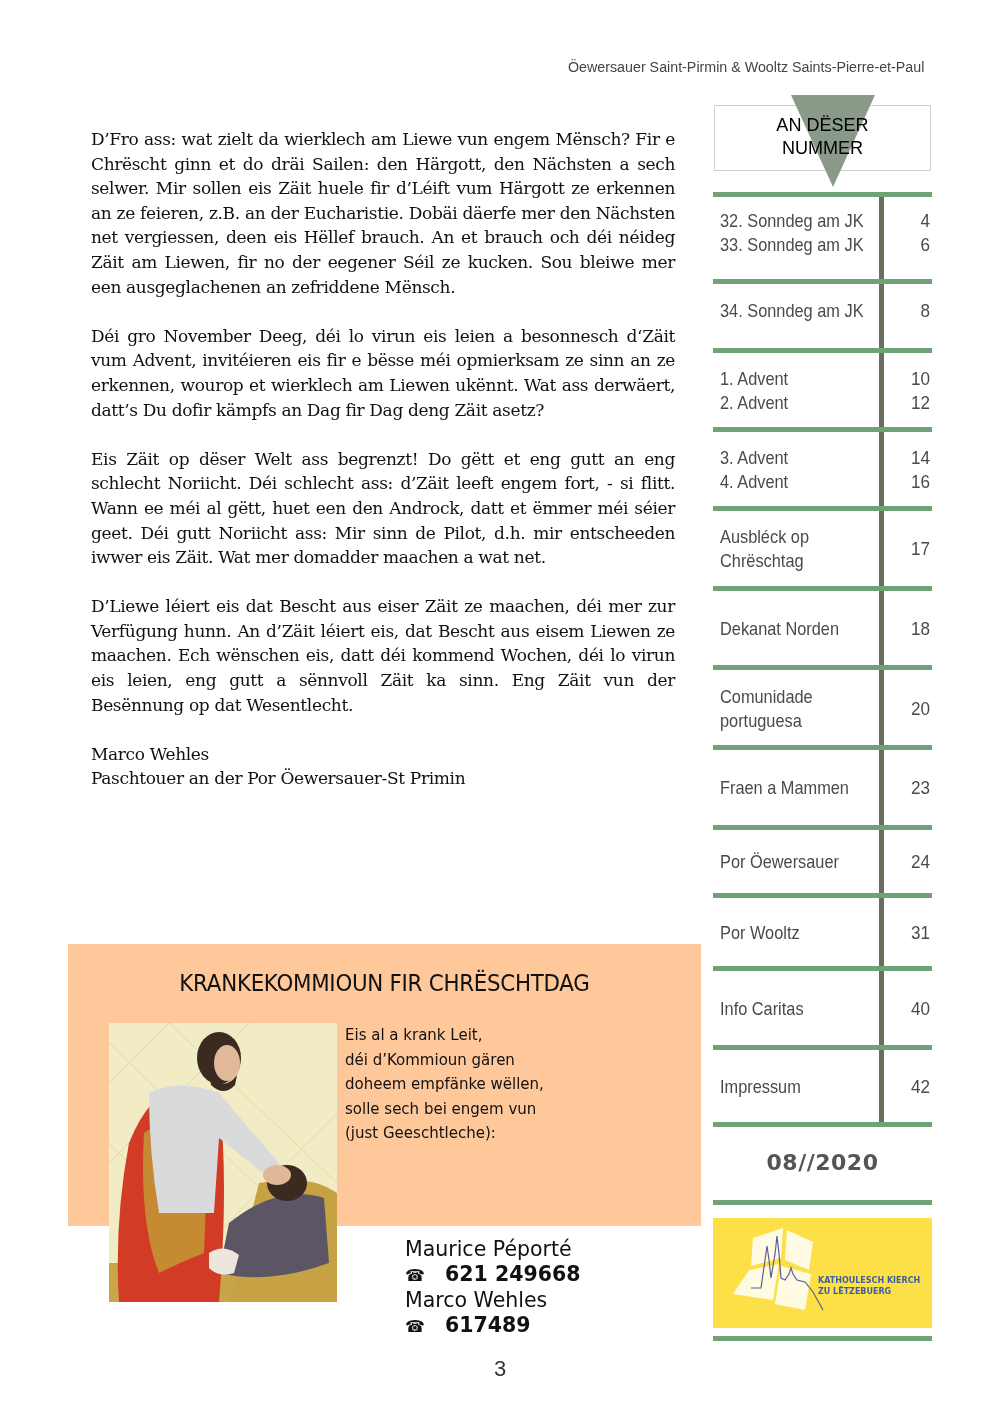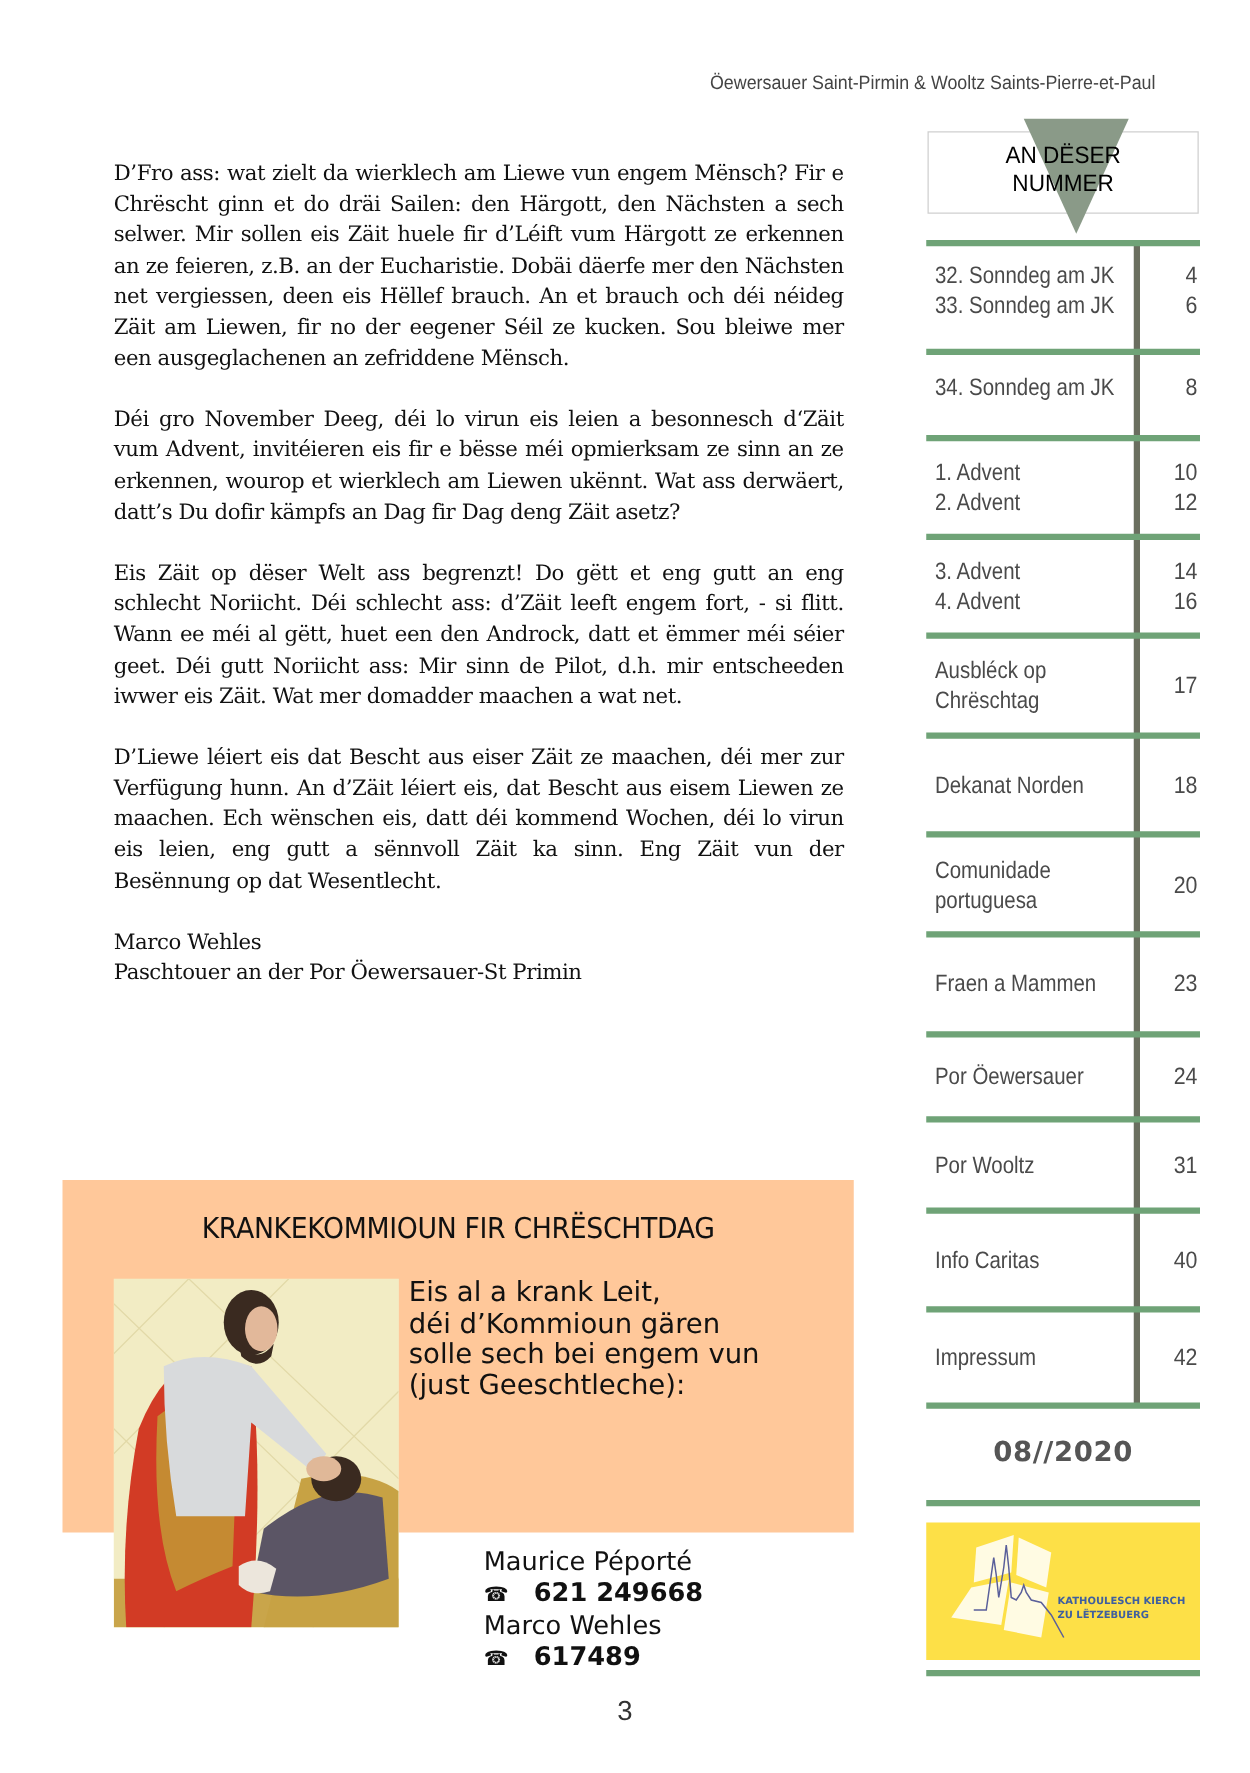--- a/index.html
+++ b/index.html
@@ -12,21 +12,21 @@
   }
 
   .article {
     position: absolute; left: 91px; top: 127px; width: 584px;
     font-family: "DejaVu Serif", serif; font-size: 17px; line-height: 24.6px;
     color: #111; text-align: justify; letter-spacing: -0.35px;
   }
   .article p { margin: 0 0 24.6px 0; }
   .article .sig { margin: 0; text-align: left; }
 
-  .sidebar { position: absolute; left: 713px; top: 0; width: 219px; height: 1418px; margin-left: 28px; }
+  .sidebar { position: absolute; left: 713px; top: 0; width: 219px; height: 1418px; }
   .toc-title-box {
     position: absolute; left: 1px; top: 105px; width: 217px; height: 66px;
     border: 1px solid #cfcfcf; background: #fff; box-sizing: border-box;
   }
   .toc-triangle {
     position: absolute; left: 78px; top: 95px; width: 0; height: 0;
     border-left: 42px solid transparent; border-right: 42px solid transparent;
     border-top: 92px solid #8a9a88;
   }
   .toc-title {
@@ -51,31 +51,31 @@
     position: absolute; left: 0; top: 1150px; width: 219px; text-align: center;
     font-family: "DejaVu Sans", sans-serif; font-size: 22px; font-weight: bold; color: #555; letter-spacing: 0.5px;
   }
   .logo-box { position: absolute; left: 0; top: 1218px; width: 219px; height: 110px; background: #fde047; }
   .logo-text {
     position: absolute; left: 105px; top: 57px;
     font-family: "DejaVu Sans", sans-serif; font-size: 8px; font-weight: bold; line-height: 11px; color: #3f5f9f;
   }
 
   .notice-box {
-    position: absolute; left: 50px; top: 944px; width: 633px; height: 282px; background: #ffc89a;
+    position: absolute; left: 68px; top: 944px; width: 633px; height: 282px; background: #ffc89a;
   }
   .notice-title {
     position: absolute; left: 0; top: 26px; width: 633px; text-align: center;
     font-family: "DejaVu Sans", sans-serif; font-size: 23px; color: #111; letter-spacing: -0.3px;
     transform: scaleX(0.93);
   }
   .notice-image { position: absolute; left: 41px; top: 79px; width: 228px; height: 279px; background: #f3edc8; overflow: hidden; }
   .notice-text {
     position: absolute; left: 277px; top: 79px; width: 340px;
-    font-family: "DejaVu Sans", sans-serif; font-size: 22px; line-height: 24.6px; color: #111;
+    font-family: "DejaVu Sans", sans-serif; font-size: 15px; line-height: 24.6px; color: #111;
   }
   .notice-text div { white-space: nowrap; }
   .contacts {
     position: absolute; left: 337px; top: 260px;
     font-family: "DejaVu Sans", sans-serif; font-size: 20.5px; line-height: 24.6px; color: #111; margin-top: 33px;
   }
   .phone-row { white-space: nowrap; }
   .phone-icon { display: inline-block; width: 40px; font-size: 16px; }
   .phone-num { font-weight: bold; }
 
@@ -218,20 +218,21 @@
       <path d="M120,200 Q170,160 215,175 L220,240 Q160,262 110,250 Z" fill="#5b5565"></path>
       <ellipse cx="178" cy="160" rx="20" ry="18" fill="#3a2a20"></ellipse>
       <ellipse cx="168" cy="152" rx="14" ry="10" fill="#e0b898"></ellipse>
       <path d="M100,230 Q115,220 130,232 L125,250 Q110,255 100,245 Z" fill="#ece6dc"></path>
     </svg>
   </div>
 
   <div class="notice-text">
     <div>Eis al a krank Leit,</div>
     <div>déi d’Kommioun gären</div>
+    <div>doheem empfänke wëllen,</div>
     <div>solle sech bei engem vun</div>
     <div>(just Geeschtleche):</div>
   </div>
 
   <div class="contacts">
     <div>Maurice Péporté</div>
     <div class="phone-row">
       <span class="phone-icon">☎</span><span class="phone-num">621 249668</span>
     </div>
     <div>Marco Wehles</div>

